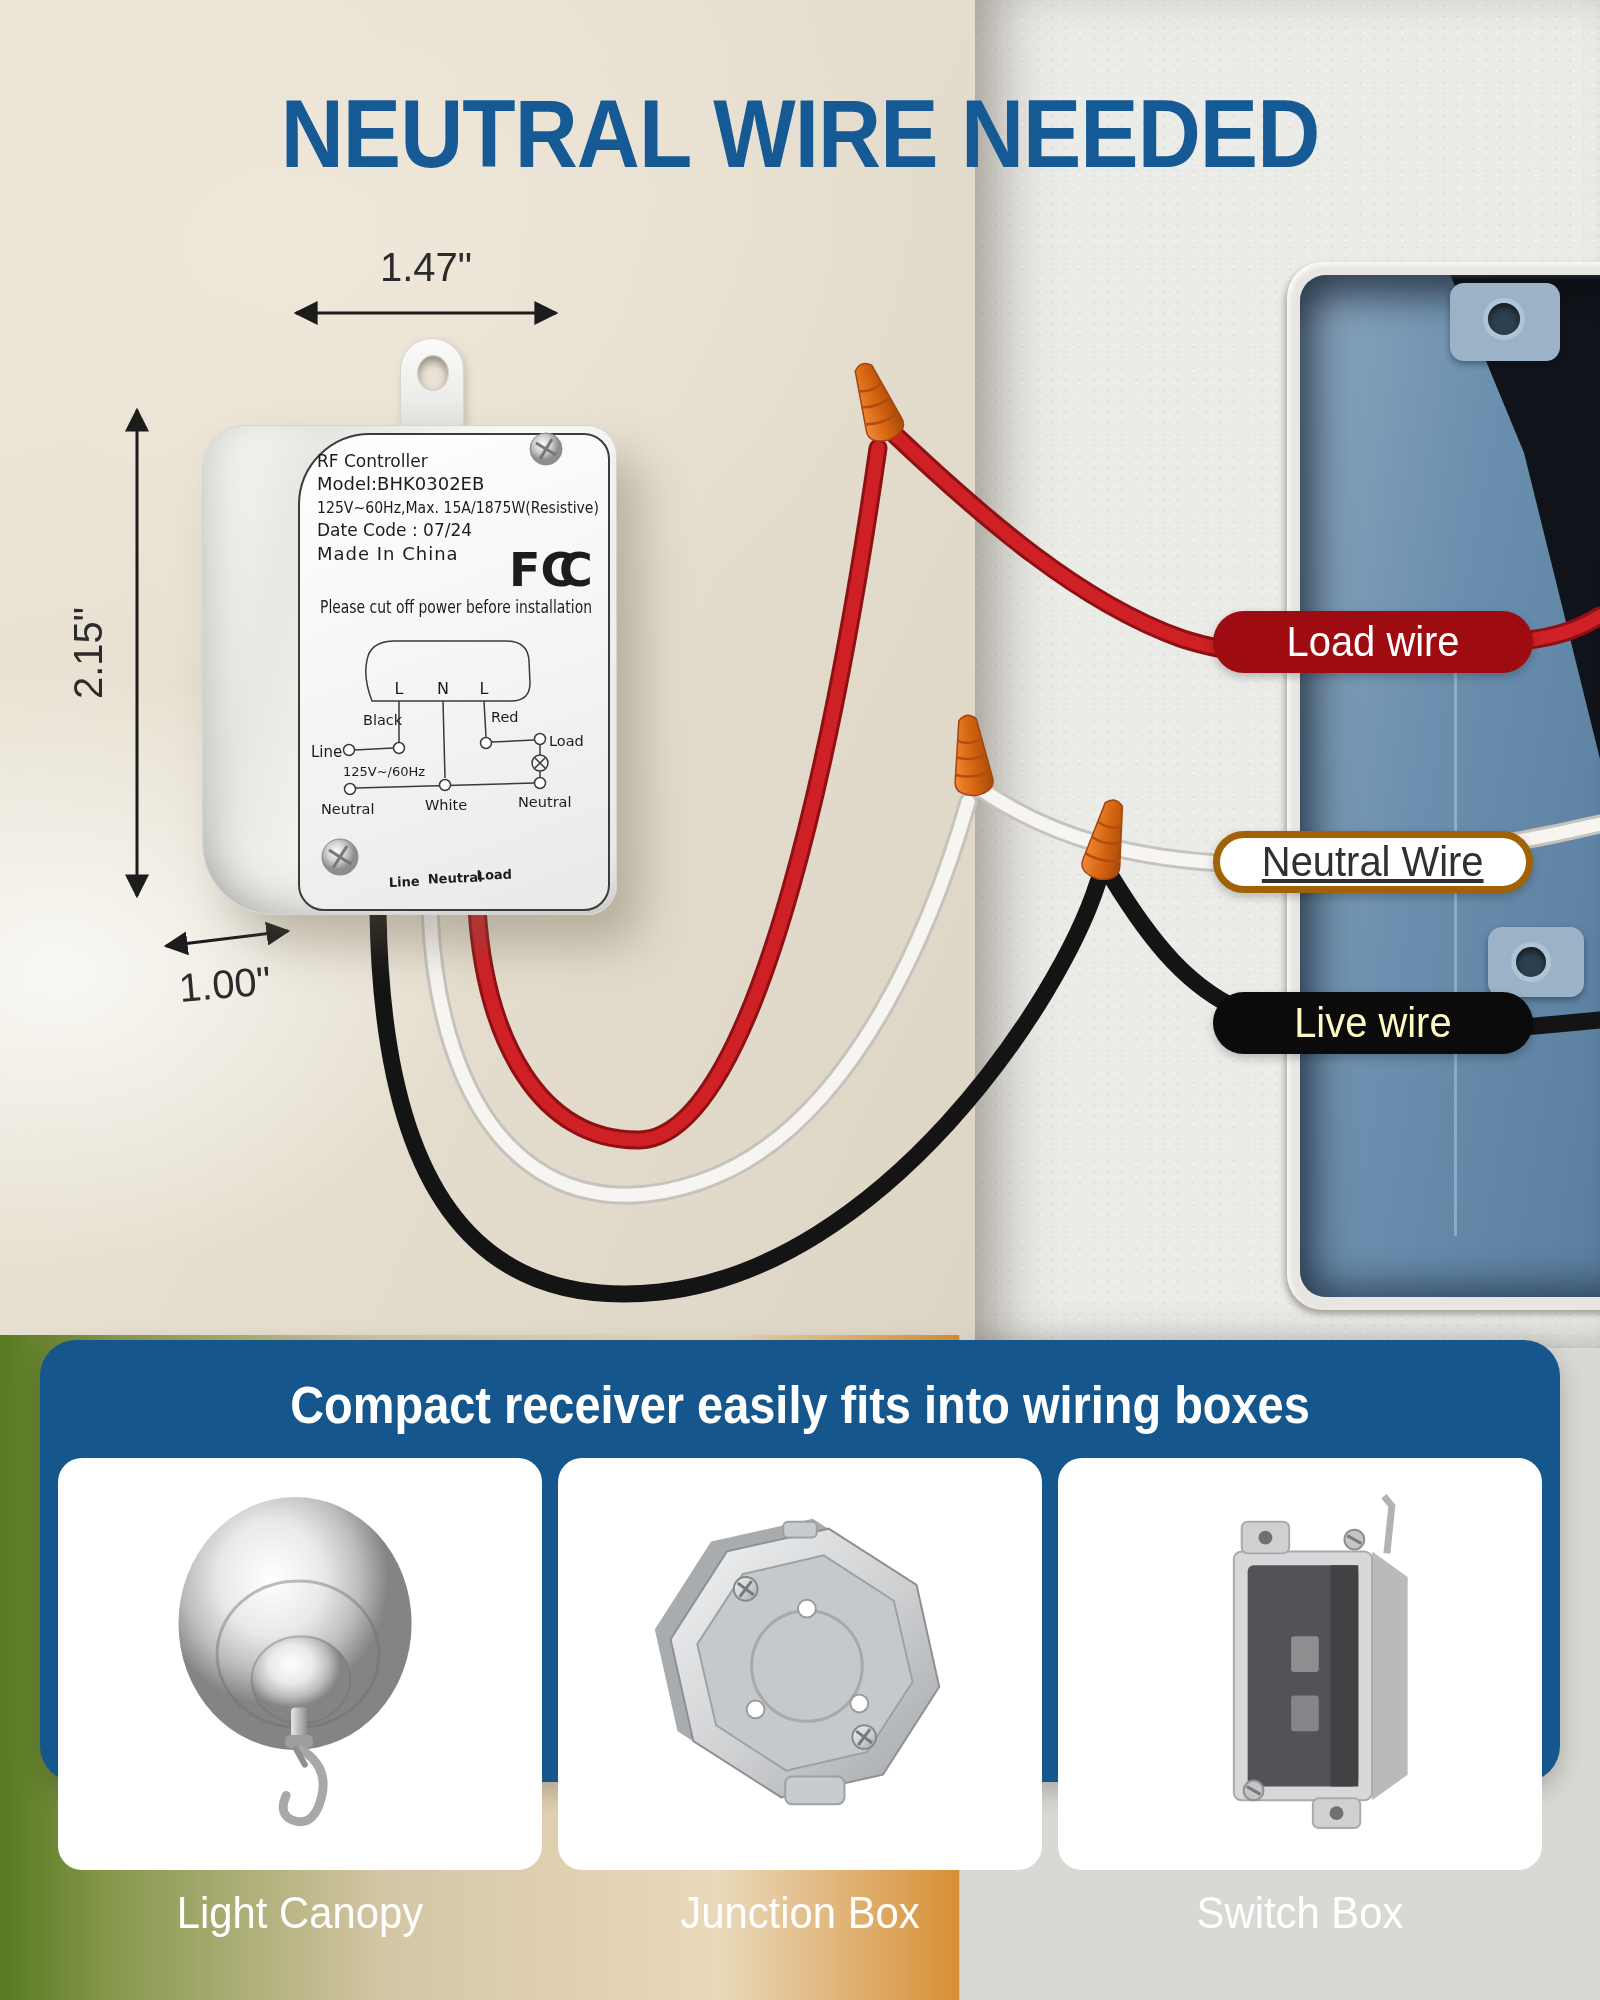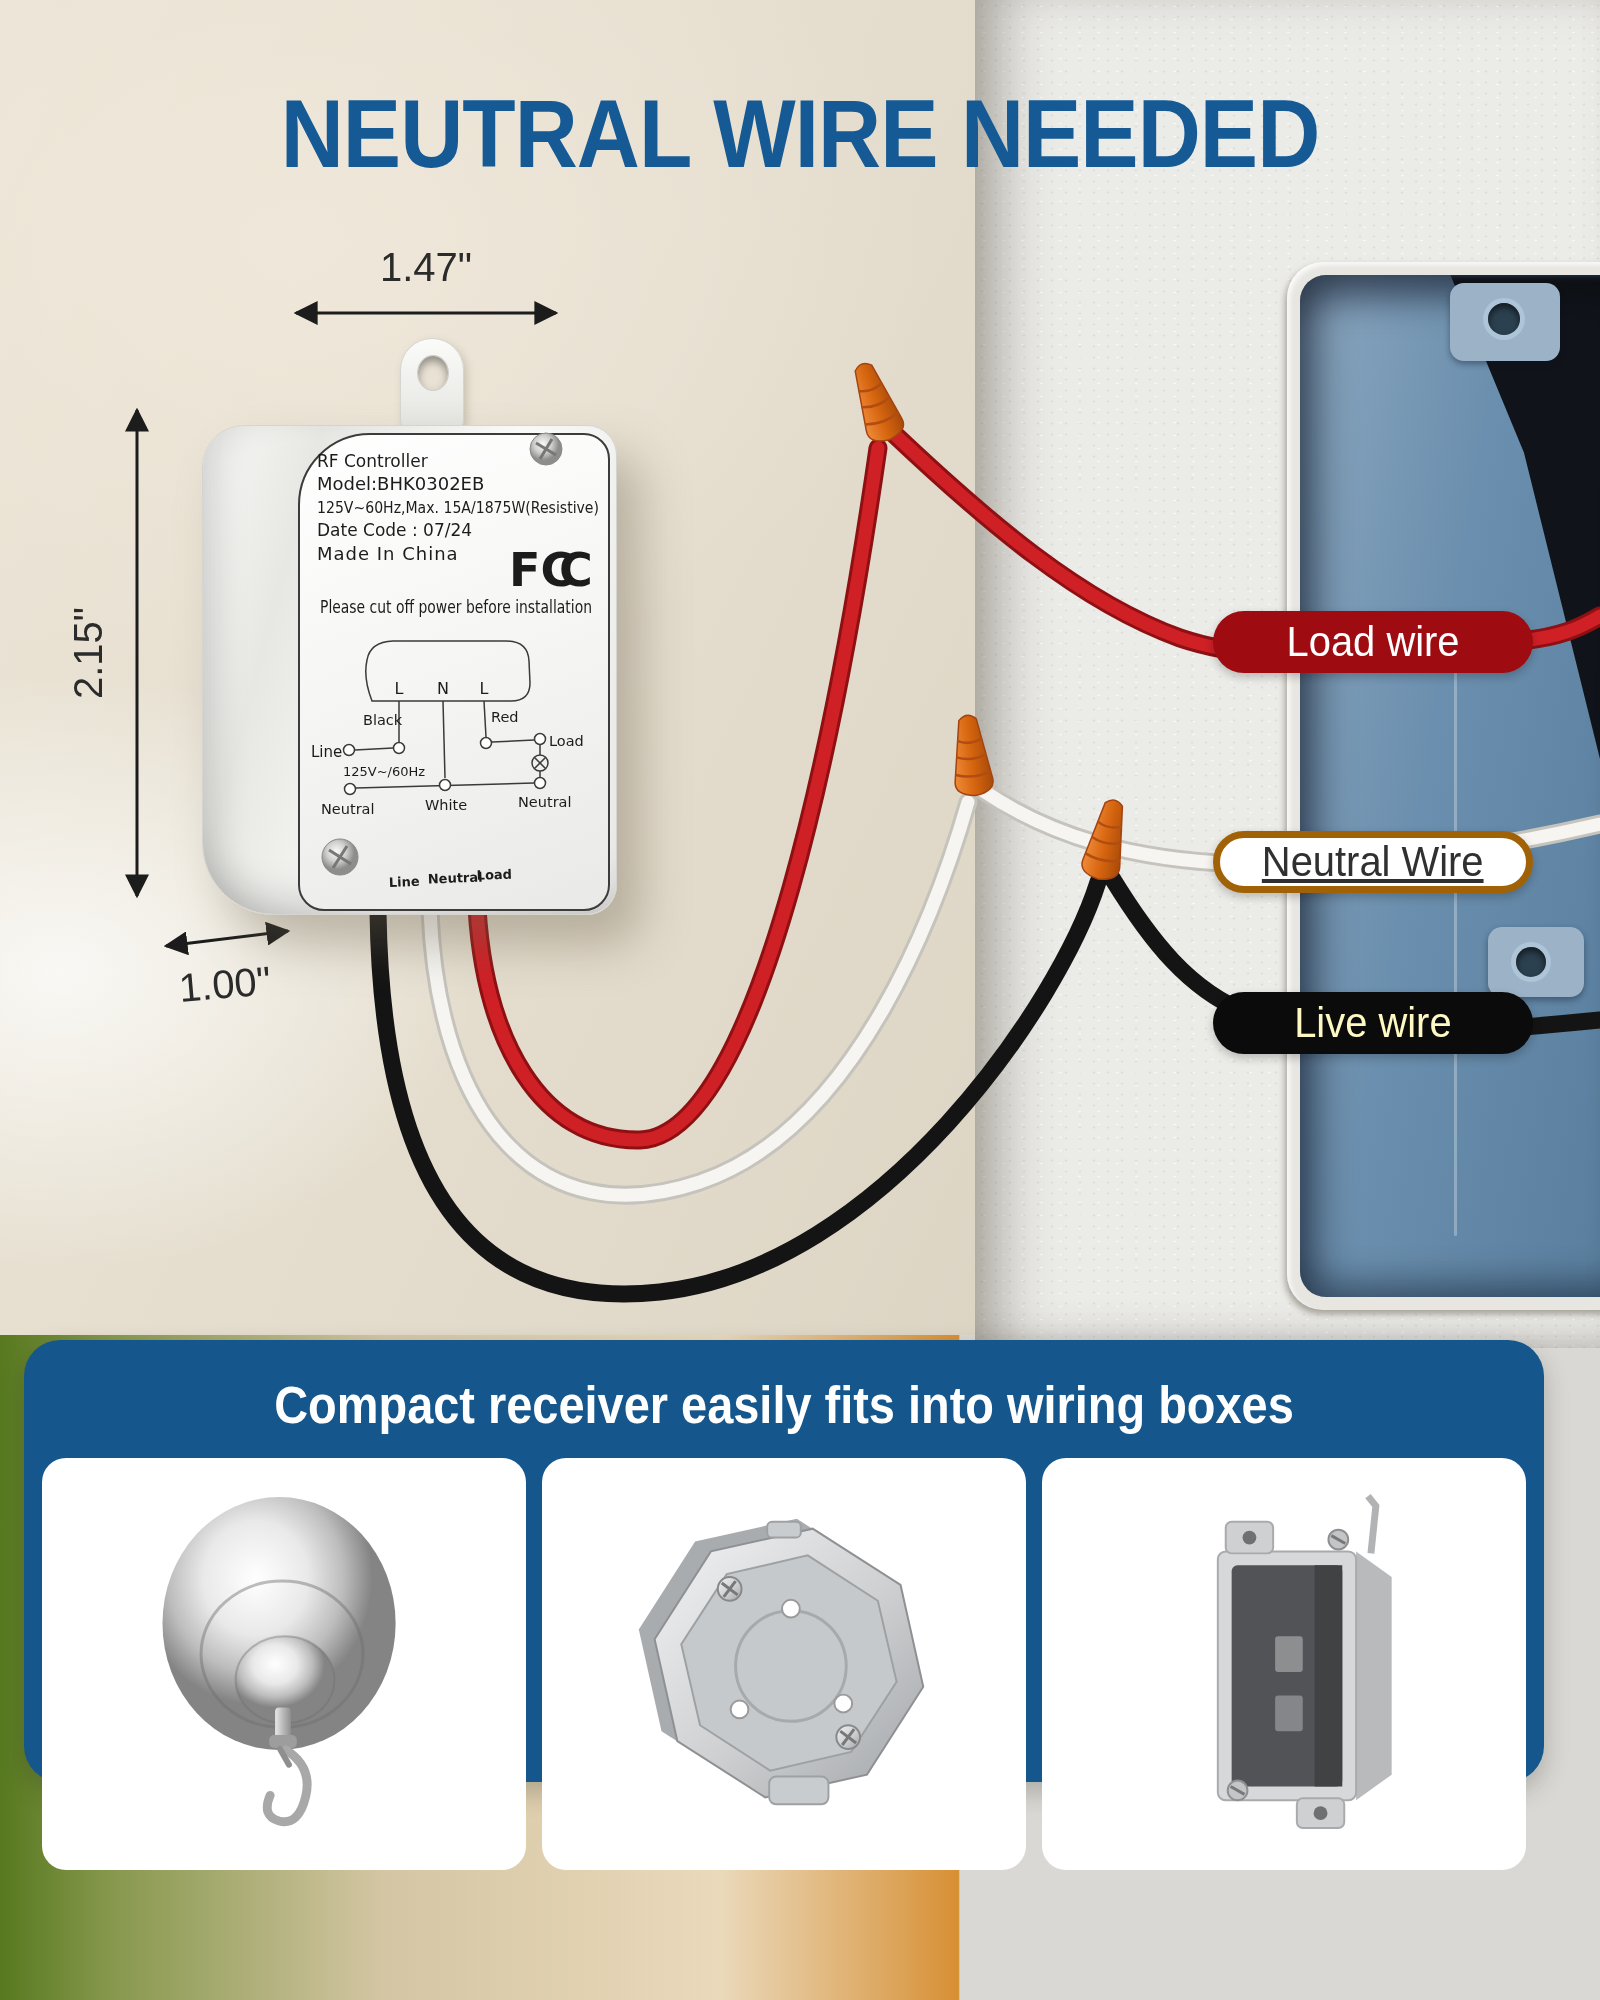--- a/index.html
+++ b/index.html
@@ -66,21 +66,21 @@
   
   .pill { position:absolute; left:1213px; width:320px; height:62px; z-index:12;
     border-radius:32px; display:flex; align-items:center; justify-content:center;
     font-size:42px; white-space:nowrap; box-shadow:0 4px 10px rgba(0,0,0,.22); }
   .pill span { transform:scaleX(.95); }
   .pill-load    { top:611px; background:#9e0b10; color:#ffffff; }
   .pill-neutral { top:831px; background:#ffffff; color:#303030; border:7px solid #a16207;text-decoration:underline; }
   .pill-live    { top:992px; background:#0b0b0b; color:#fef9c3; }
 
   
-  .bottom-card { position:absolute; left:24px; top:1340px; width:1520px; height:442px; z-index:20;
+  .bottom-card { position:absolute; left:40px; top:1340px; width:1520px; height:442px; z-index:20;
     background:#15568c; border-radius:36px; box-shadow:0 10px 24px rgba(40,40,30,.25); }
   .card-title { position:absolute; top:36px; left:0; width:100%; text-align:center;
     font-size:51px; font-weight:bold; color:#ffffff; transform:scaleX(.92); white-space:nowrap; }
   .panel-row { position:absolute; left:18px; top:118px; width:1484px; display:flex; gap:16px; }
   .panel { flex:1; height:412px; background:#ffffff; border-radius:24px; overflow:hidden; }
   .panel svg { width:100%; height:100%; }
   .label-row { position:absolute; left:18px; top:548px; width:1484px; display:flex; gap:16px; }
   .item-label { flex:1; text-align:center; color:#ffffff; font-size:44px;
     transform:scaleX(.95); white-space:nowrap; }
 </style>
@@ -334,13 +334,18 @@
           <path d="M293,76 L307,84" stroke="#77787a" stroke-width="3"></path>
         </g>
         <g>
           <circle cx="198" cy="334" r="10" fill="#c4c5c7" stroke="#8f9092" stroke-width="2"></circle>
           <path d="M191,330 L205,338" stroke="#77787a" stroke-width="3"></path>
         </g>
       </svg>
     </div>
   </div>
 
+  <div class="label-row">
+    <div class="item-label">Light Canopy</div>
+    <div class="item-label">Junction Box</div>
+    <div class="item-label">Switch Box</div>
+  </div>
 </div>
 
 </body></html>

